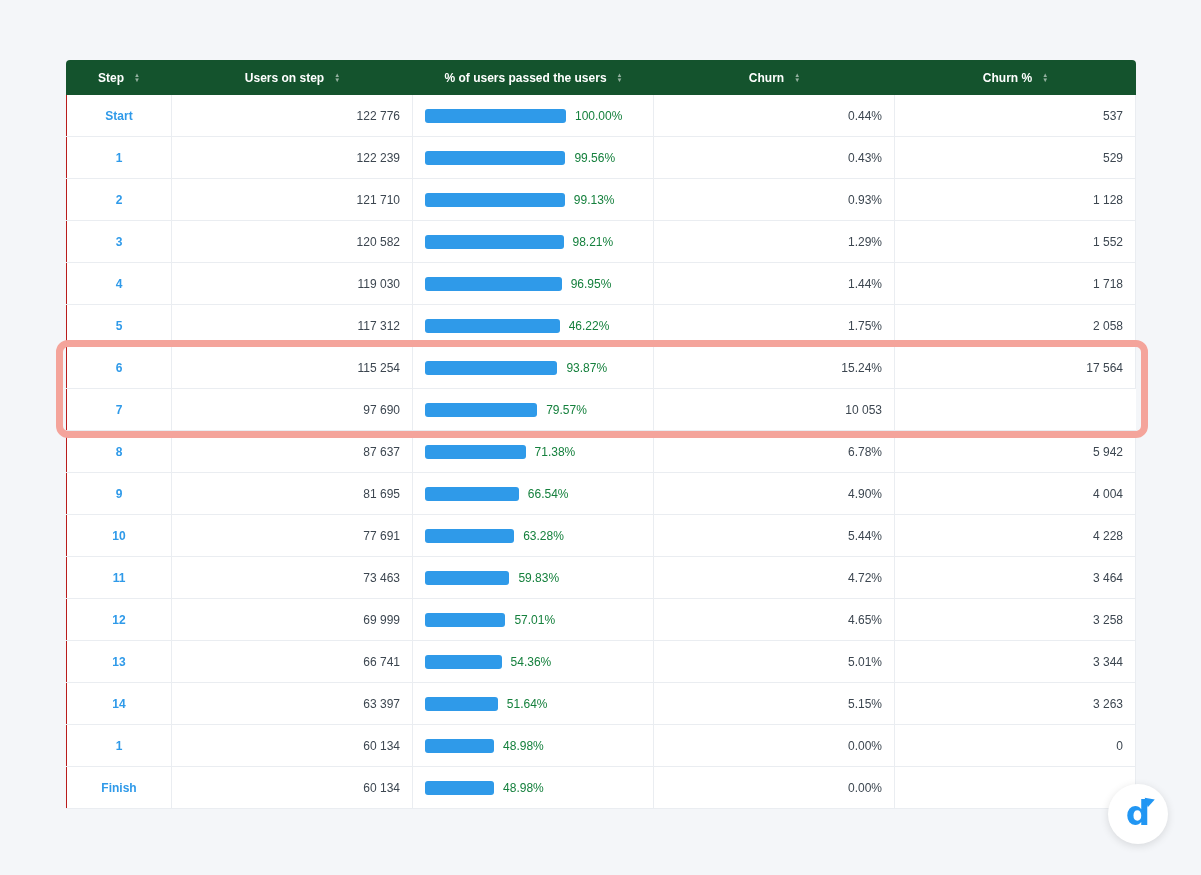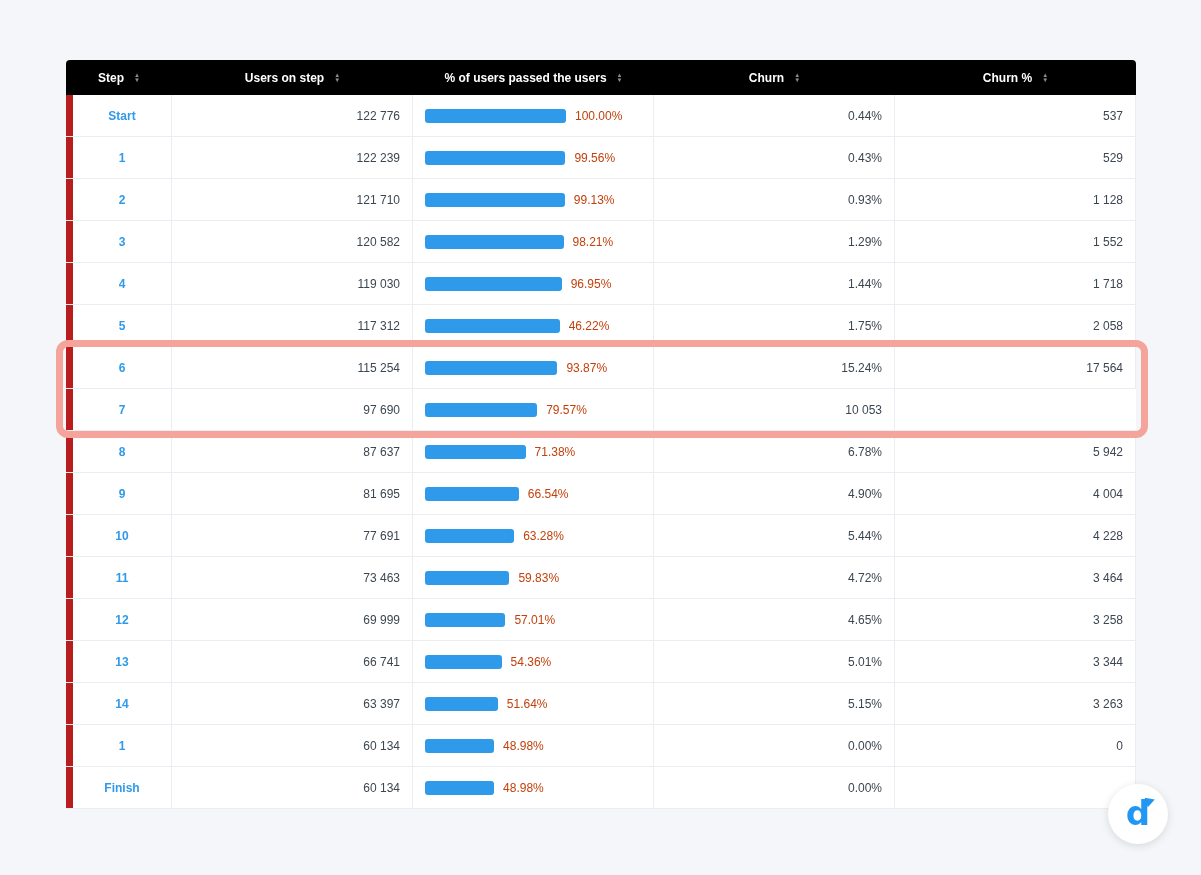--- a/index.html
+++ b/index.html
@@ -14,21 +14,21 @@
     position: absolute;
     left: 66px; top: 60px;
     width: 1070px;
     background: #ffffff;
     border-radius: 4px;
   }
   
   .thead {
     display: flex;
     height: 35px;
-    background: #000000;
+    background: #14532d;
     color: #ffffff;
     border-radius: 4px 4px 0 0;
     position: relative;
     z-index: 2;
   }
   .th {
     display: flex;
     align-items: center;
     justify-content: center;
     gap: 10px;
@@ -59,40 +59,40 @@
     border-bottom: 1px solid #eaedf1;
   }
   .td {
     display: flex;
     align-items: center;
     font-size: 12px;
     color: #3c4650;
     border-right: 1px solid #eaedf1;
     padding: 0 12px;
   }
-  .td:first-child { border-left: 7px solid #b91c1c; }
+  .td:first-child { border-left: 1px solid #b91c1c; }
   .c-step.td {
     justify-content: center;
   }
   .step-link {
     color: #2f9ae9;
     font-weight: bold;
     text-decoration: none;
     cursor: pointer;
   }
   .num { justify-content: flex-end; }
   .c-pct.td { justify-content: flex-start; gap: 9px; }
   .bar {
     display: inline-block;
     height: 14px;
     background: #2f9ae9;
     border-radius: 3px;
     flex: 0 0 auto;
   }
-  .bar-label { color: #c2410c; }
+  .bar-label { color: #15803d; }
   
   .highlight-outline {
     position: absolute;
     left: -10px;
     right: -12px;
     border: 7px solid #f4a49b;
     border-radius: 12px;
     pointer-events: none;
     z-index: 5;
   }

